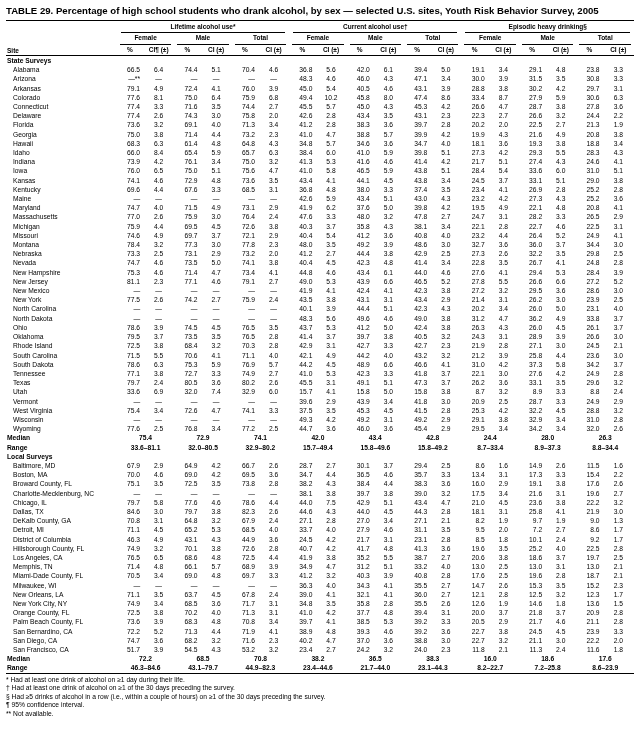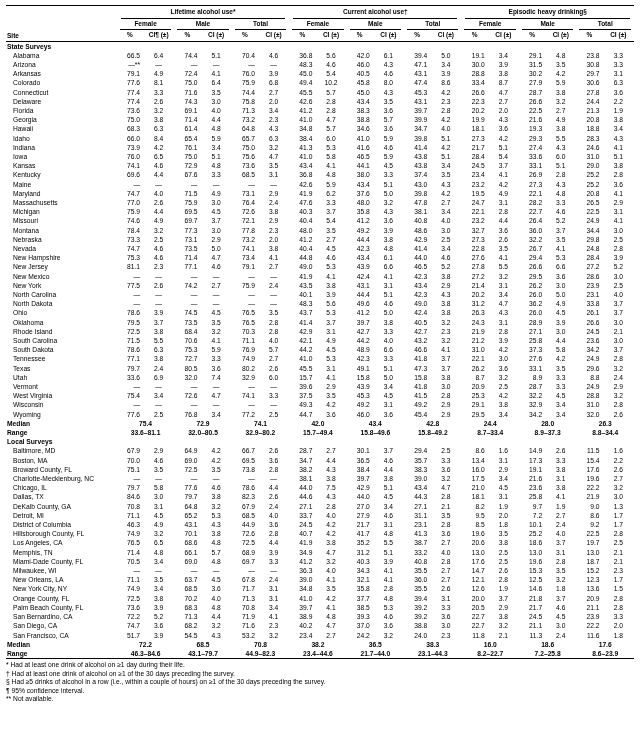--- a/index.html
+++ b/index.html
@@ -21,20 +21,21 @@
   td.ci{text-align:center;}
   td.sum{font-weight:bold;padding-left:1px;}
   td.sumv{text-align:center;font-weight:bold;}
   .footnotes{margin-top:2px;}
   .fnl{font-size:6.7px;line-height:8.6px;}
 </style>
 </head>
 <body>
 
 <div class="page">
+  <div class="title">TABLE 29. Percentage of high school students who drank alcohol, by sex — selected U.S. sites, Youth Risk Behavior Survey, 2005</div>
   <table class="yrbs">
       <colgroup>
         <col style="width: 110px;">
         <col style="width: 26px;">
         <col style="width: 31px;">
         <col style="width: 26px;">
         <col style="width: 31px;">
         <col style="width: 26px;">
         <col style="width: 31px;">
         <col style="width: 26px;">

